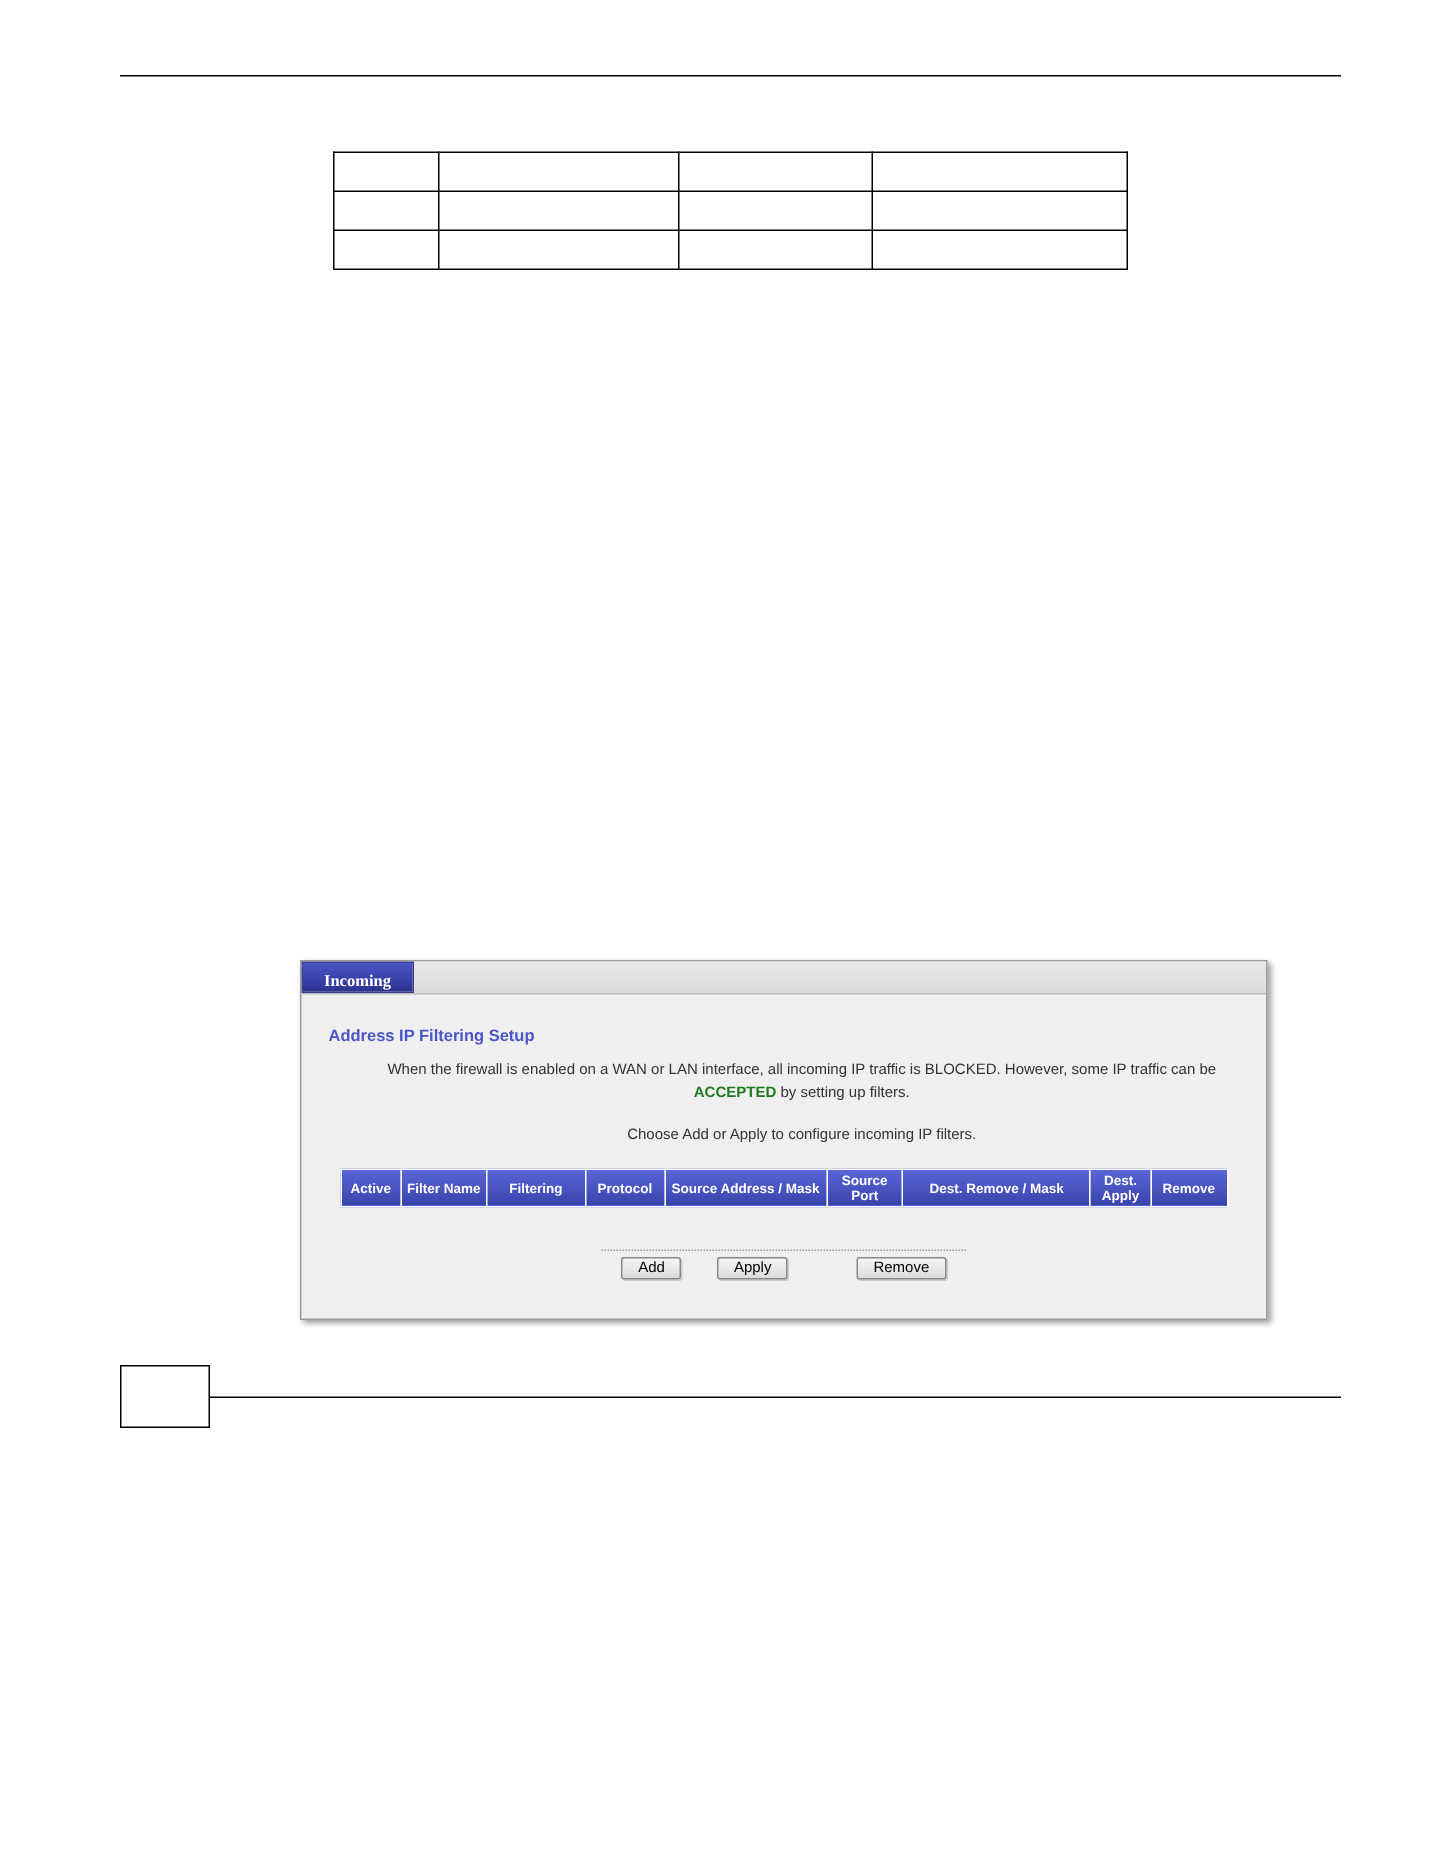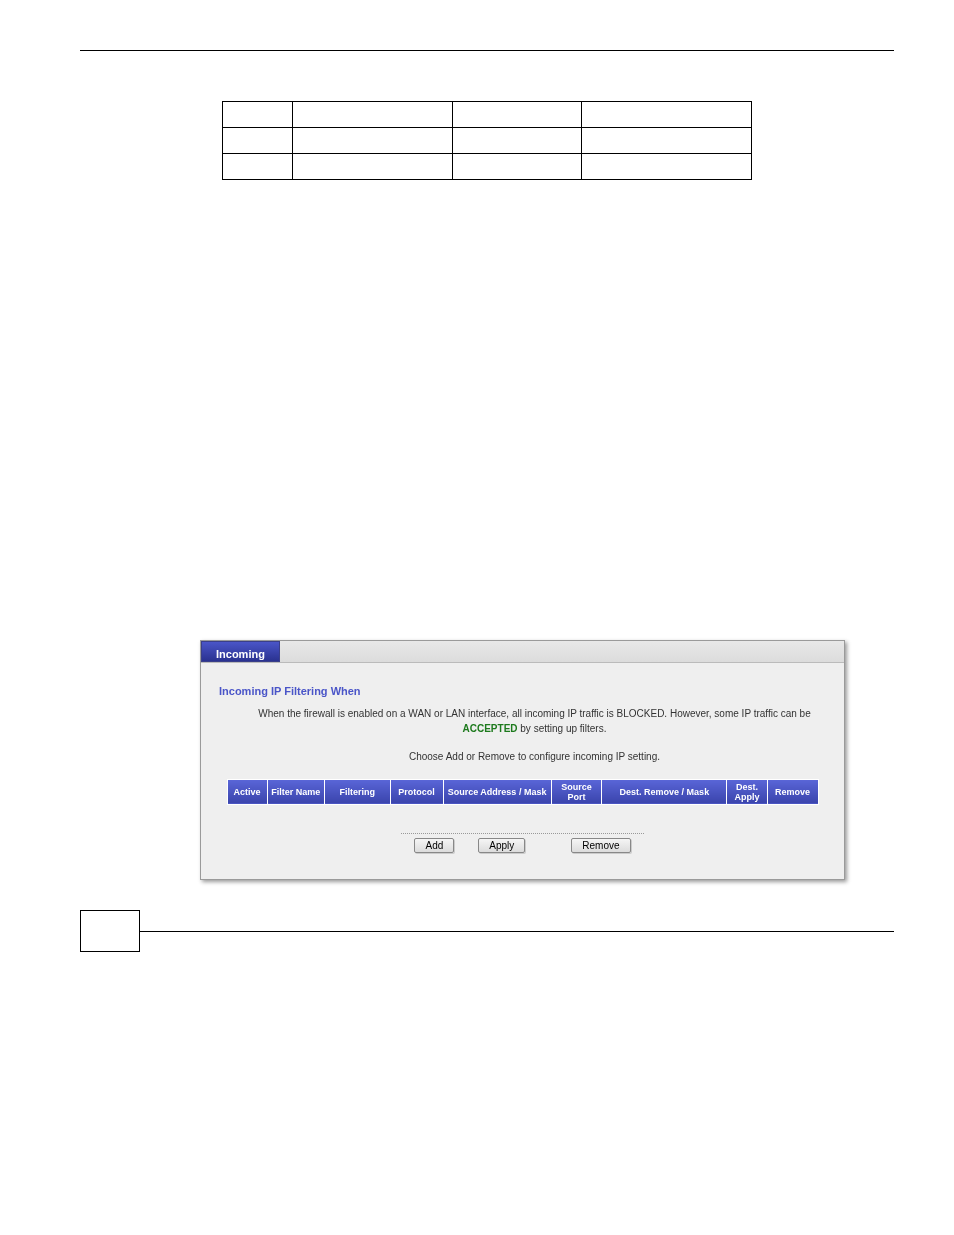--- a/index.html
+++ b/index.html
@@ -41,20 +41,21 @@
     font-size: 10px;
     color: #333;
     box-shadow: 2px 2px 4px rgba(0,0,0,0.4);
   }
   .tab-bar {
     background: linear-gradient(#e8e8e8,#dcdcdc);
     border-bottom: 1px solid #bbb;
     height: 22px;
     display: flex;
     align-items: stretch;
+    font-family: Liberation Serif, serif;
   }
   .tab {
     background: linear-gradient(#4a55c8,#2a3290);
     color: #fff;
     font-weight: bold;
     font-size: 11px;
     padding: 4px 14px 0 14px;
     border: 1px solid #3a3f8a;
     display: flex;
     align-items: center;
@@ -182,26 +183,26 @@
         <td class="c4"></td>
       </tr>
 </tbody>
   </table>
 
 <div class="screenshot">
   <div class="tab-bar">
     <div class="tab">Incoming</div>
   </div>
   <div class="panel">
-    <div class="section-title">Incoming IP Filtering When</div>
+    <div class="section-title">Address IP Filtering Setup</div>
     <div class="desc">
       <p>
         <span>When the firewall is enabled on a WAN or LAN interface, all incoming IP traffic is BLOCKED. However, some IP traffic can be </span><span class="accepted">ACCEPTED</span><span> by setting up filters.</span>
       </p>
-      <p>Choose Add or Remove to configure incoming IP setting.</p>
+      <p>Choose Add or Apply to configure incoming IP filters.</p>
     </div>
 
     <table class="filter-table">
       <tbody>
           <tr>
         <th style="width:38px">Active</th>
         <th style="width:54px">Filter Name</th>
         <th style="width:62px">Filtering</th>
         <th style="width:50px">Protocol</th>
         <th style="width:102px">Source Address / Mask</th>

